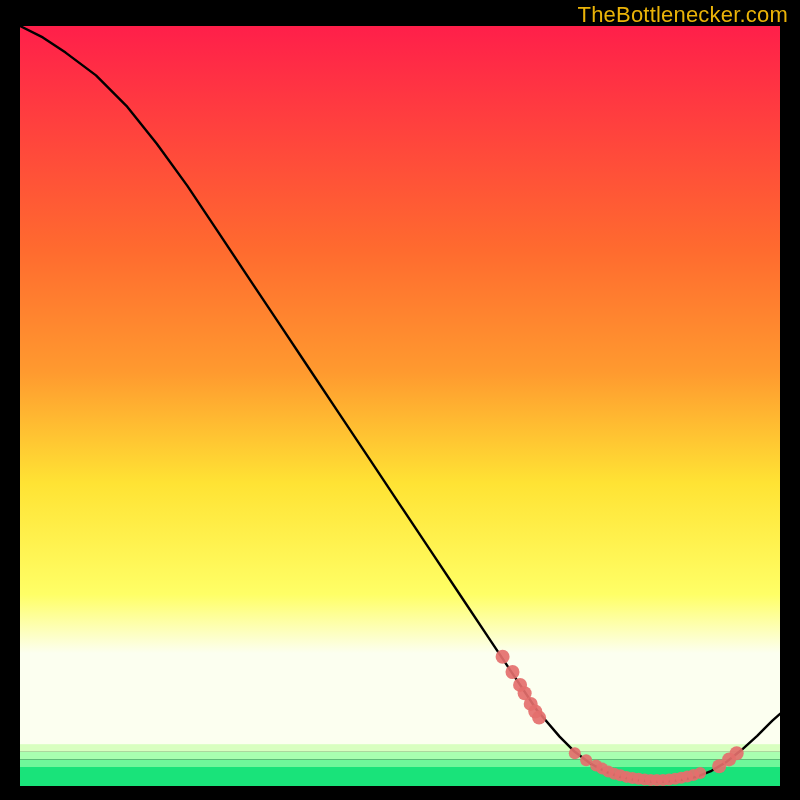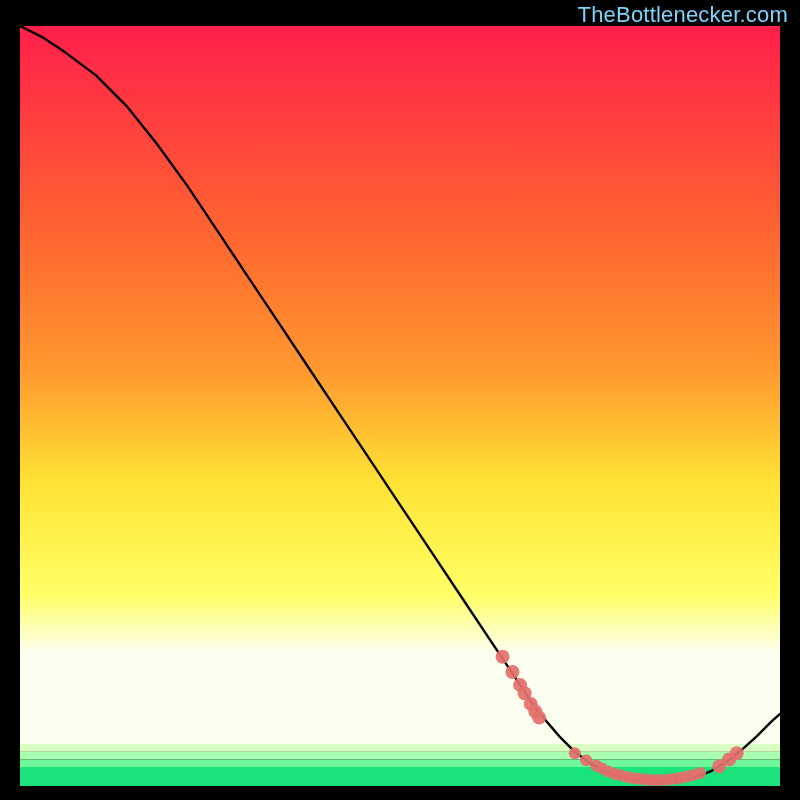--- a/index.html
+++ b/index.html
@@ -14,21 +14,21 @@
   .stage {
     position: relative;
     width: 800px;
     height: 800px;
     background: #000;
   }
   .watermark {
     position: absolute;
     top: 2px;
     right: 12px;
-    color: #7dd3fc;
+    color: #eab308;
     font-size: 22px;
     font-weight: 500;
     letter-spacing: 0.2px;
     user-select: none;
   }
   .plot-outer {
     position: absolute;
     left: 20px;
     top: 26px;
     width: 760px;

